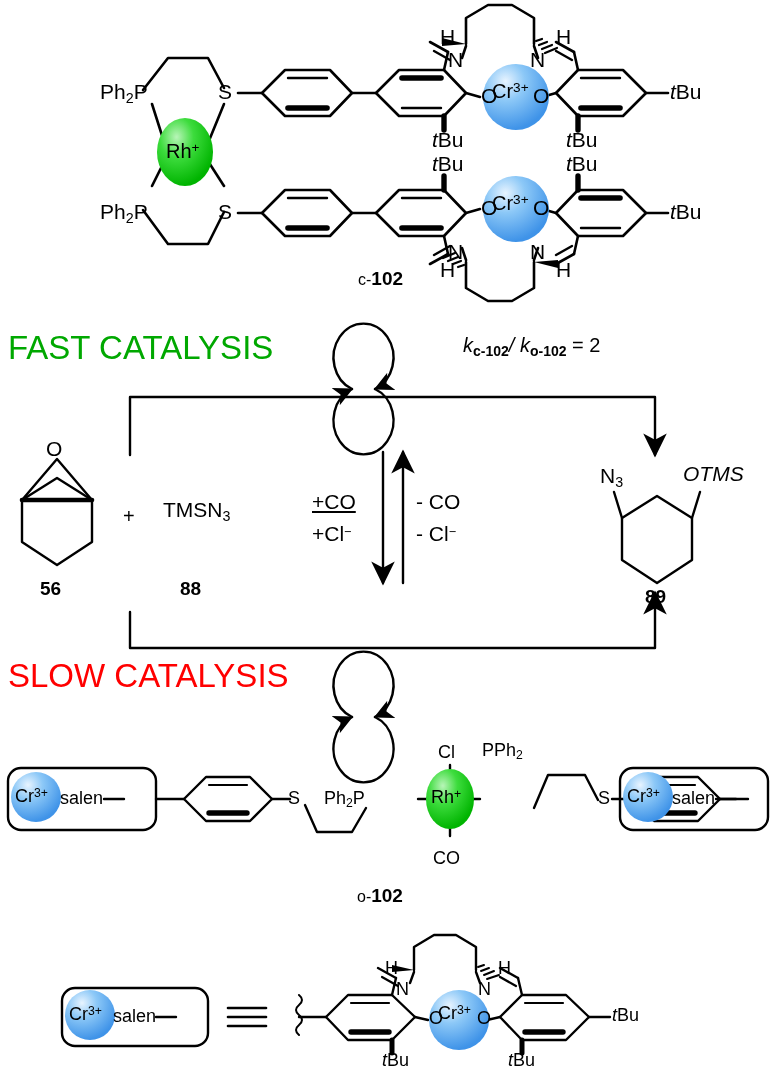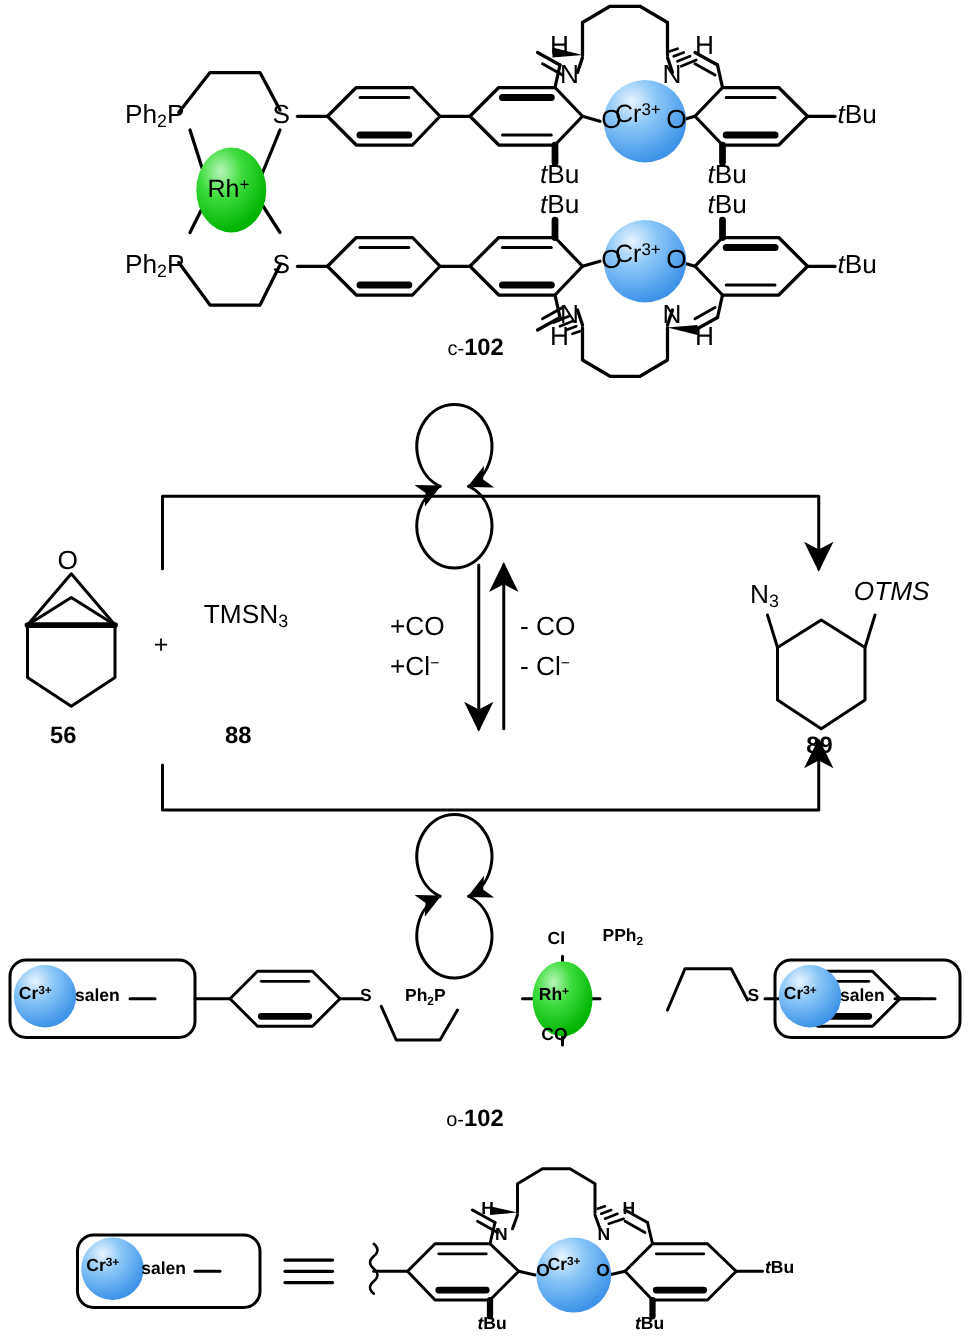--- a/index.html
+++ b/index.html
@@ -5,21 +5,21 @@
   html,body{margin:0;padding:0;background:#fff;}
   body{width:776px;height:1075px;position:relative;overflow:hidden;
        font-family:"Liberation Sans", sans-serif;color:#000;}
   #root{position:absolute;left:0;top:0;width:776px;height:1075px;}
   svg.layer{position:absolute;left:0;top:0;width:776px;height:1075px;overflow:visible;}
   .lbl{position:absolute;white-space:nowrap;font-family:"Liberation Sans",sans-serif;}
   .hdr-fast{color:#00a800;font-size:33px;letter-spacing:0px;}
   .hdr-slow{color:#ff0000;font-size:33px;letter-spacing:0px;}
   .cmpd-num{font-weight:bold;font-size:19px;}
   .chem{font-size:21px;}
-  .chem-sm{font-size:14px;font-weight:bold;}
+  .chem-sm{font-size:18px;}
   .sub{font-size:0.68em;vertical-align:-0.28em;}
   .sup{font-size:0.68em;vertical-align:0.42em;}
   .ital{font-style:italic;}
   .metal-txt{font-size:20px;}
 </style>
 </head>
 <body>
 
 <div id="root">
 
@@ -329,52 +329,59 @@
   <div class="lbl chem" style="left:448px;top:240px;">N</div>
   <div class="lbl chem" style="left:530px;top:240px;">N</div>
   <div class="lbl chem" style="left:440px;top:258px;">H</div>
   <div class="lbl chem" style="left:556px;top:258px;">H</div>
   <div class="lbl chem" style="left:670px;top:200px;"><span class="ital">t</span>Bu</div>
 
   <div class="lbl cmpd-num" style="left:358px;top:268px;font-size:19px;">
     <span style="font-weight:normal;font-size:16px;">c-</span><span>102</span>
   </div>
 
+  <div class="lbl hdr-fast" style="left:8px;top:329px;">FAST CATALYSIS</div>
+  <div class="lbl" style="left:463px;top:334px;font-size:20px;">
+    <span class="ital">k</span><span style="font-weight:bold;font-size:14px;vertical-align:-0.25em;">c-102</span><span class="ital">/</span>
+    <span class="ital">k</span><span style="font-weight:bold;font-size:14px;vertical-align:-0.25em;">o-102</span>
+    <span>=</span> <span>2</span>
+  </div>
 
   <div class="lbl chem" style="left:46px;top:437px;">O</div>
   <div class="lbl cmpd-num" style="left:40px;top:578px;">56</div>
 
   <div class="lbl" style="left:123px;top:505px;font-size:20px;">+</div>
 
-  <div class="lbl chem" style="left:163px;top:480px;"><span>TMSN</span><span class="sub">3</span></div>
+  <div class="lbl chem" style="left:163px;top:498px;"><span>TMSN</span><span class="sub">3</span></div>
   <div class="lbl cmpd-num" style="left:180px;top:578px;">88</div>
 
-  <div class="lbl chem" style="left:312px;top:490px;">+CO</div>
+  <div class="lbl chem" style="left:312px;top:490px;text-decoration:underline;">+CO</div>
   <div class="lbl chem" style="left:312px;top:522px;"><span>+Cl</span><span class="sup" style="font-size:0.6em;">−</span></div>
   <div class="lbl chem" style="left:416px;top:490px;">- CO</div>
   <div class="lbl chem" style="left:416px;top:522px;"><span>- Cl</span><span class="sup" style="font-size:0.6em;">−</span></div>
 
   <div class="lbl chem" style="left:600px;top:464px;"><span>N</span><span class="sub">3</span></div>
   <div class="lbl chem" style="left:683px;top:462px;font-style:italic;">OTMS</div>
   <div class="lbl cmpd-num" style="left:645px;top:586px;">89</div>
 
+  <div class="lbl hdr-slow" style="left:8px;top:657px;">SLOW CATALYSIS</div>
 
   <div class="lbl chem-sm" style="left:15px;top:786px;">Cr<span class="sup">3+</span></div>
   <div class="lbl chem-sm" style="left:60px;top:788px;">salen</div>
   <div class="lbl chem-sm" style="left:627px;top:786px;">Cr<span class="sup">3+</span></div>
   <div class="lbl chem-sm" style="left:672px;top:788px;">salen</div>
 
   <div class="lbl chem-sm" style="left:288px;top:788px;">S</div>
   <div class="lbl chem-sm" style="left:324px;top:788px;">Ph<span class="sub">2</span>P</div>
   <div class="lbl chem-sm" style="left:482px;top:740px;">PPh<span class="sub">2</span></div>
   <div class="lbl chem-sm" style="left:598px;top:788px;">S</div>
 
   <div class="lbl chem-sm" style="left:431px;top:787px;color:#000;">Rh<span class="sup">+</span></div>
   <div class="lbl chem-sm" style="left:438px;top:742px;">Cl</div>
-  <div class="lbl chem-sm" style="left:433px;top:819px;text-align:center;">CO</div>
+  <div class="lbl chem-sm" style="left:433px;top:848px;text-align:center;">CO</div>
 
   <div class="lbl cmpd-num" style="left:357px;top:885px;">
     <span style="font-weight:normal;font-size:16px;">o-</span><span>102</span>
   </div>
 
   <div class="lbl chem-sm" style="left:69px;top:1004px;">Cr<span class="sup">3+</span></div>
   <div class="lbl chem-sm" style="left:113px;top:1006px;">salen</div>
 
   <div class="lbl chem-sm" style="left:385px;top:958px;">H</div>
   <div class="lbl chem-sm" style="left:498px;top:958px;">H</div>

